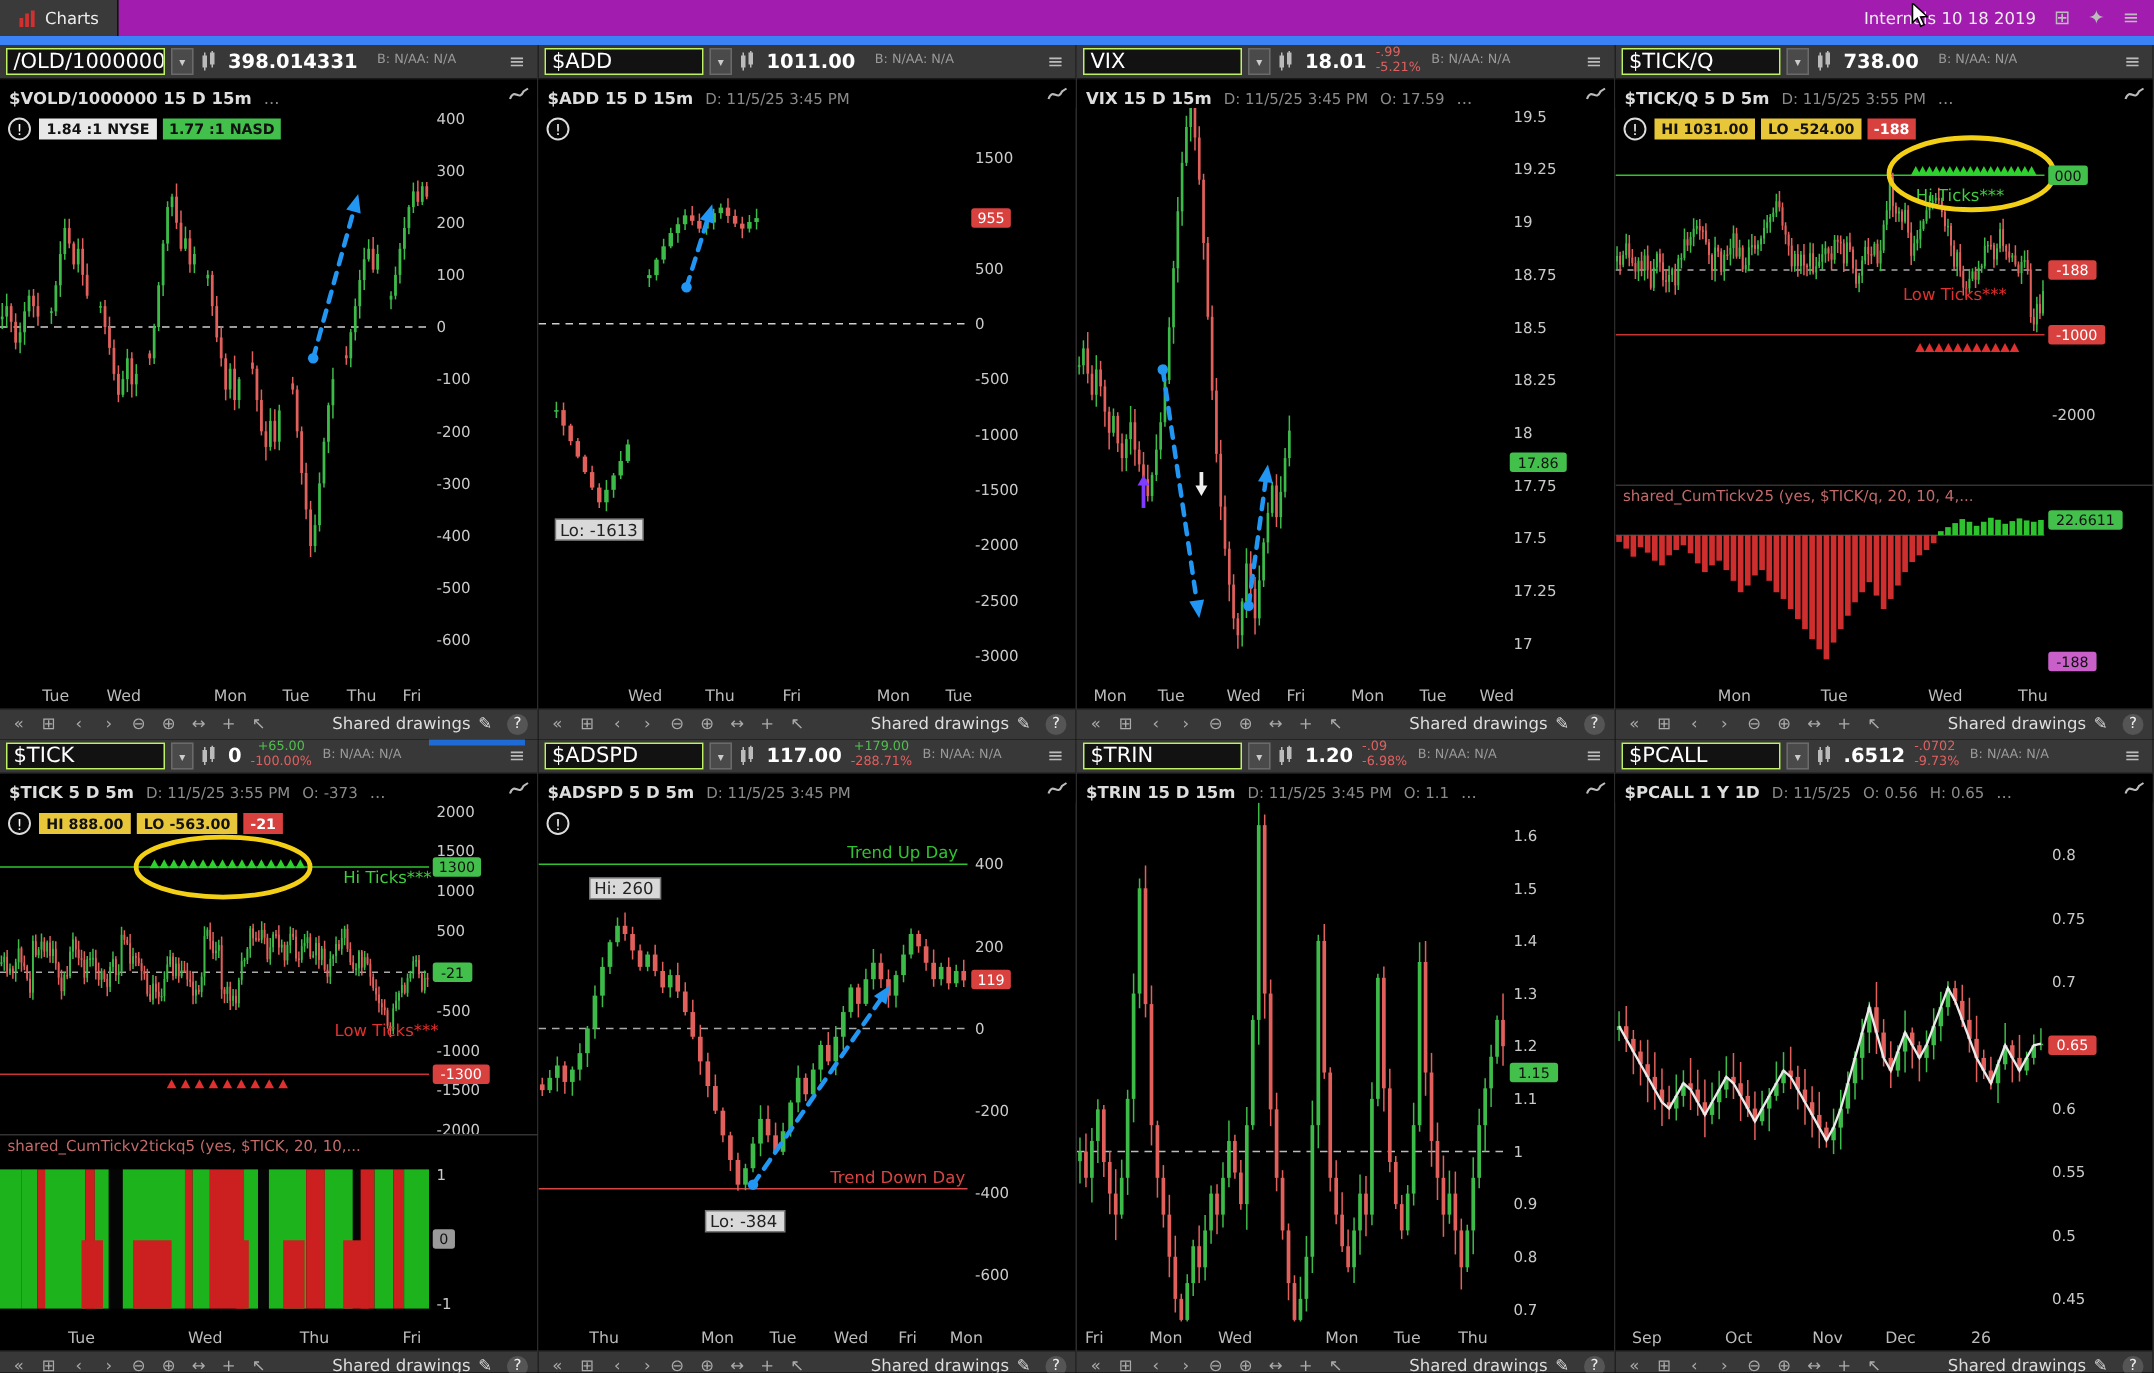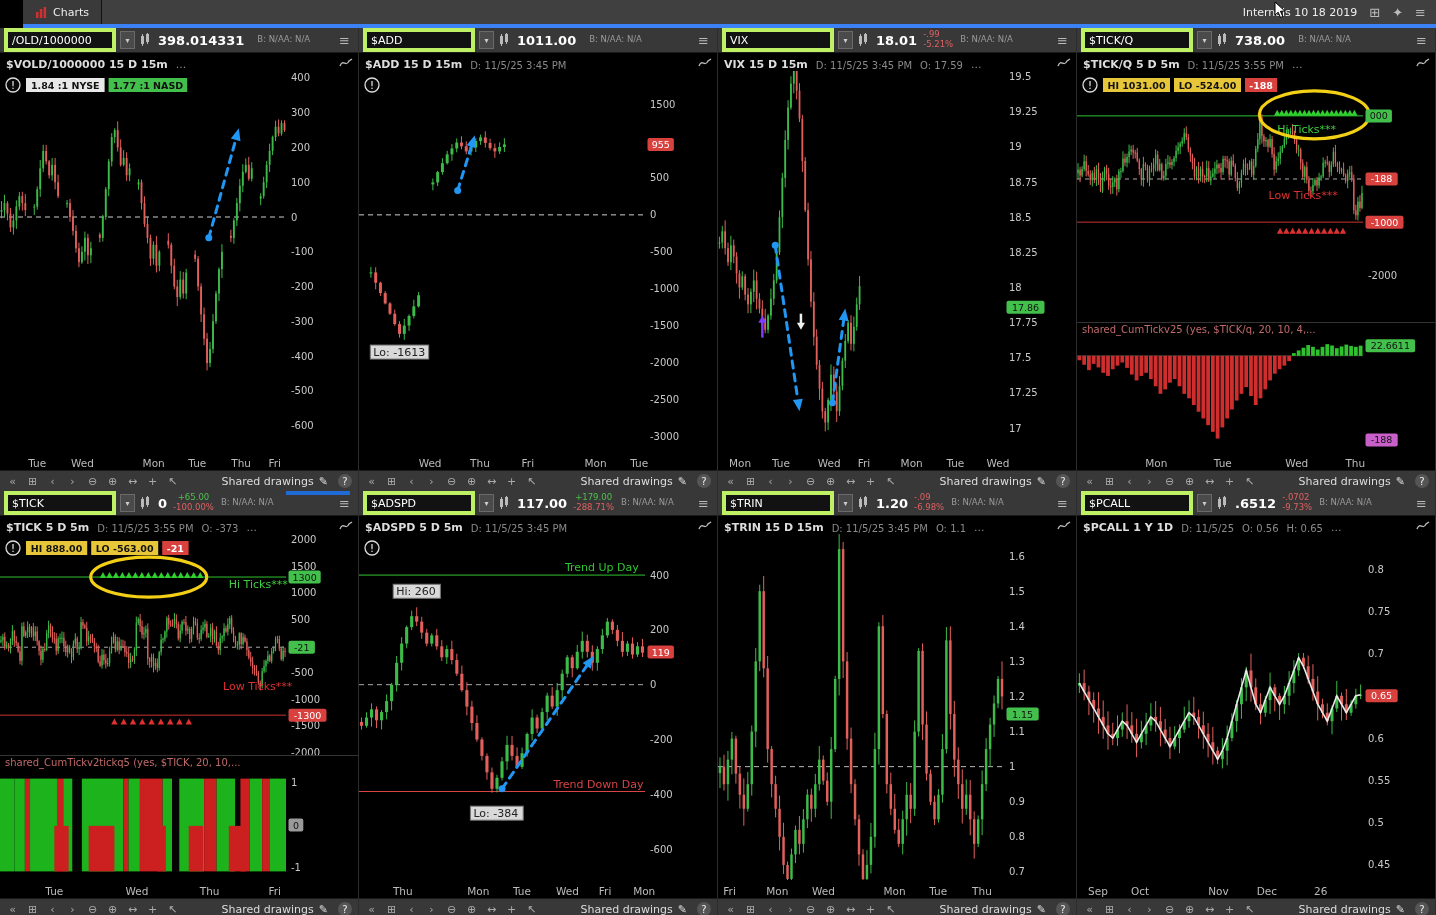--- a/index.html
+++ b/index.html
@@ -1,25 +1,25 @@
 <!DOCTYPE html>
 <html><head>
 <meta charset="utf-8">
 <style>
   html,body{margin:0;padding:0;background:#000;}
   body{width:1436px;height:915px;overflow:hidden;font-family:"DejaVu Sans","Liberation Sans",sans-serif;color:#ddd;position:relative;}
-  .topbar{height:24px;background:#404040;display:flex;align-items:center;border-bottom:4px solid #3b82f6;margin-left:23px;}
+  .topbar{height:24px;background:#a21caf;display:flex;align-items:center;border-bottom:6px solid #3b82f6;}
   .tab{display:flex;gap:6px;align-items:center;background:#3a3a3a;height:100%;padding:0 12px;font-size:11px;color:#eee;border-right:1px solid #111;}
   .topbar-right{margin-left:auto;display:flex;align-items:center;gap:12px;padding-right:10px;font-size:11px;color:#eee;}
   .topbar-right .ic{color:#bbb;font-size:13px;cursor:default;}
   .grid{display:grid;grid-template-columns:repeat(4,359px);grid-template-rows:463px 428px;}
   .cell{border-right:1px solid #2c2c2c;display:flex;flex-direction:column;background:#000;box-sizing:border-box;position:relative;}
   .chead{height:24px;background:#383838;display:flex;align-items:center;gap:4px;padding:0 4px;border-bottom:1px solid #1a1a1a;position:relative;}
   .ind{display:none;position:absolute;right:8px;top:0;width:64px;height:4px;background:#1e6bd6;}
-  .sym{width:96px;height:16px;background:#121212;border:4px solid #bef264;font-size:11px;color:#fff;display:flex;align-items:center;padding:0 4px;overflow:hidden;white-space:nowrap;}
+  .sym{width:96px;height:16px;background:#121212;border:1px solid #bef264;font-size:14px;color:#fff;display:flex;align-items:center;padding:0 4px;overflow:hidden;white-space:nowrap;}
   .drop{width:13px;height:16px;background:#4a4a4a;border:1px solid #6a6a6a;font-size:8px;display:flex;align-items:center;justify-content:center;color:#ccc;}
   .price{font-size:13px;font-weight:bold;color:#fff;margin-left:3px;white-space:nowrap;}
   .chg{display:flex;flex-direction:column;font-size:8.5px;line-height:1.15;margin-left:2px;}
   .chg span{color:#e06060;}
   .chg span.up{color:#4fbf4f;text-align:center;}
   .ba{display:flex;flex-direction:row;font-size:8.5px;color:#9a9a9a;line-height:1.15;margin-left:3px;}
   .menu{margin-left:auto;color:#bbb;font-size:13px;padding:0 4px;}
   .ctitle{height:20px;display:flex;align-items:flex-end;gap:8px;padding:0 6px;font-size:11px;background:#000;position:relative;white-space:nowrap;overflow:hidden;}
   .ctitle span:empty{display:none;}
   .t1{color:#ddd;font-weight:bold;}
@@ -2136,21 +2136,21 @@
           <text x="291" y="207.55128205128207" fill="#c9c9c9" font-size="10">0.6</text>
           <text x="291" y="249.79792429792425" fill="#c9c9c9" font-size="10">0.55</text>
           <text x="291" y="292.0445665445665" fill="#c9c9c9" font-size="10">0.5</text>
           <text x="291" y="334.29120879120876" fill="#c9c9c9" font-size="10">0.45</text>
           <rect x="288.5" y="155.3046398046398" width="32.2" height="13" rx="2" fill="#d9413f"></rect>
           <text x="304.6" y="165.3046398046398" fill="#fff" font-size="9.5" text-anchor="middle">0.65</text>
         </svg>
     </div>
     <div class="xaxis">
         <span style="left: 11.02px;">Sep</span>
-        <span style="left: 54px;">Oct</span>
+        <span style="left: 73px;">Oct</span>
         <span style="left: 131.14px;">Nov</span>
         <span style="left: 179.76px;">Dec</span>
         <span style="left: 236.96px;">26</span>
       </div>
     <div class="cfoot">
       <span class="ficons">
           <span class="ic">«</span>
           <span class="ic">⊞</span>
           <span class="ic">‹</span>
           <span class="ic">›</span>

